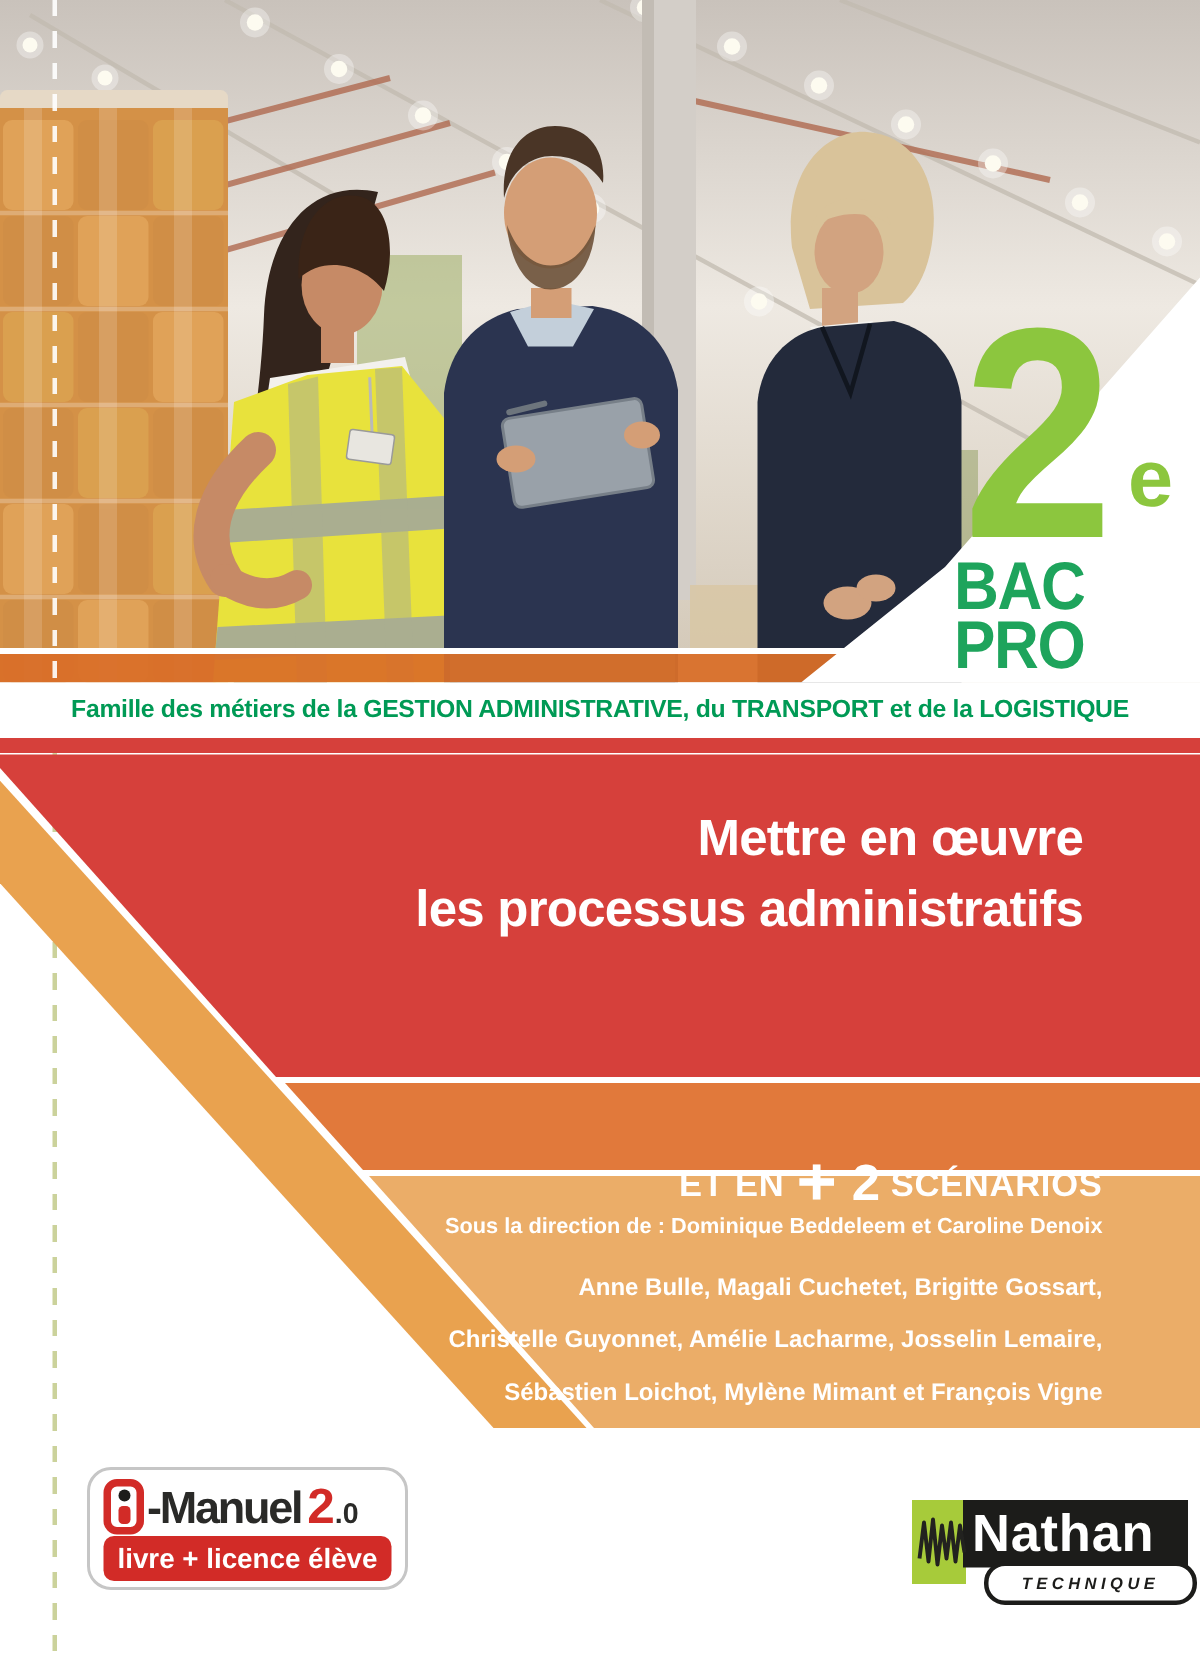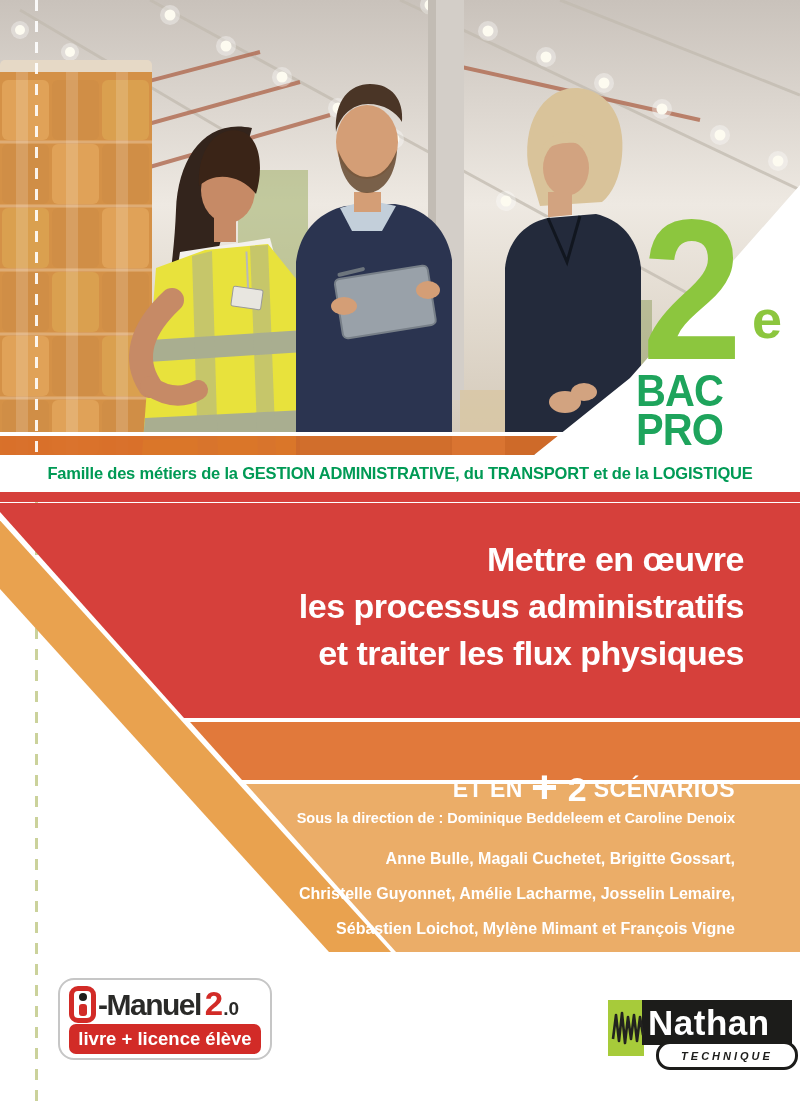--- a/index.html
+++ b/index.html
@@ -23,21 +23,21 @@
     color:#1EA45C;transform:scaleX(.92);transform-origin:left top;letter-spacing:-1px;}
   
   #family-band{position:absolute;left:0;top:455px;width:800px;height:37px;background:#ffffff;
     display:flex;align-items:center;justify-content:center;white-space:pre;
     font-size:16.5px;color:#009A55;letter-spacing:-.2px;}
   #family-band .n{font-weight:600;}
   #family-band .b{font-weight:800;}
   #red-rule{position:absolute;left:0;top:492px;width:800px;height:10px;background:#D6403B;}
   
   #banner-svg{position:absolute;left:0;top:502px;z-index:1;}
-  #main-title{position:absolute;right:56px;top:536px;z-index:2;text-align:right;color:#ffffff;
+  #main-title{position:absolute;right:78px;top:536px;z-index:2;text-align:right;color:#ffffff;
     font-size:34px;font-weight:700;line-height:47px;letter-spacing:-.5px;}
   #plus-band{position:absolute;right:65px;top:760px;height:58px;z-index:2;display:flex;
     align-items:center;color:#ffffff;font-weight:700;}
   #plus-band .pb-txt{font-size:23px;letter-spacing:.5px;}
   #plus-band .pb-plus{font-size:46px;font-weight:900;margin:0 10px 4px 8px;}
   #plus-band .pb-count{font-size:34px;margin-right:7px;}
   #credits{position:absolute;right:65px;top:810px;z-index:2;text-align:right;color:#ffffff;}
   #credits .dir{font-size:14.5px;font-weight:700;margin-bottom:24px;}
   #credits .auth{font-size:16px;font-weight:700;line-height:18px;margin-top:17px;}
   
@@ -257,21 +257,20 @@
     <polygon points="-8,1 800,1 800,216 184,216" fill="#D6403B"></polygon>
     <polygon points="190,220 800,220 800,278 242,278" fill="#E1793B"></polygon>
     <polygon points="246,282 800,282 800,450 396,450" fill="#EBAD68"></polygon>
   </svg>
 
   <div class="dash-bottom"></div>
 
   <div id="main-title">
     <div>Mettre en œuvre</div>
     <div>les processus administratifs</div>
-    <div>et traiter les flux physiques</div>
   </div>
 
   <div id="plus-band">
     <span class="pb-txt">ET EN</span>
     <span class="pb-plus">+</span>
     <span class="pb-count">2</span>
     <span class="pb-txt">SCÉNARIOS</span>
   </div>
 
   <div id="credits">

